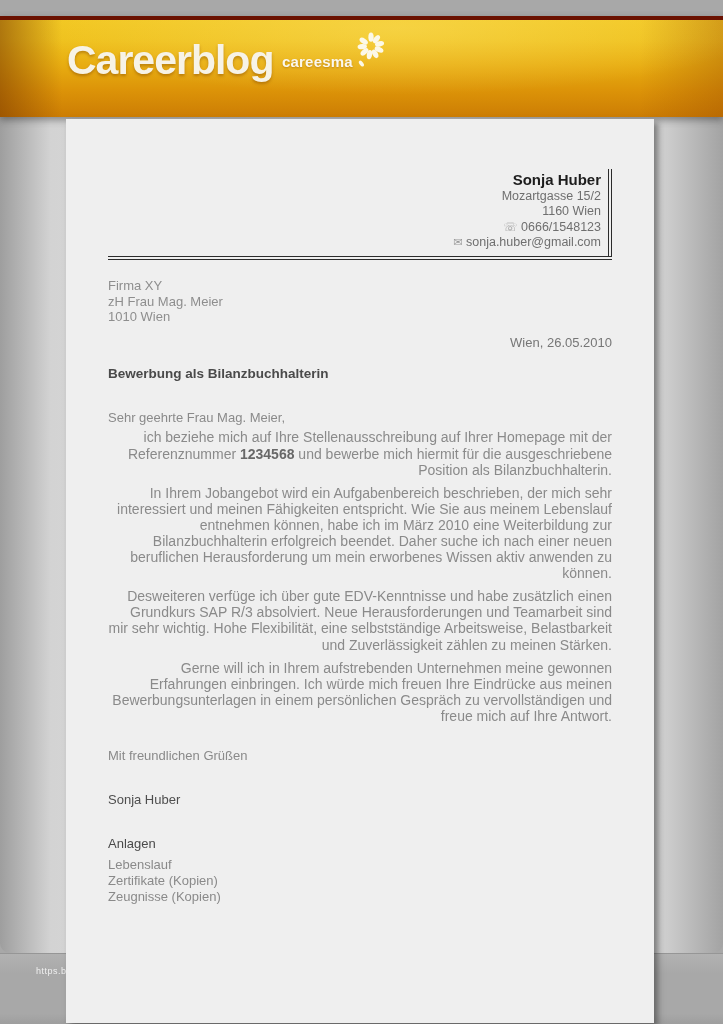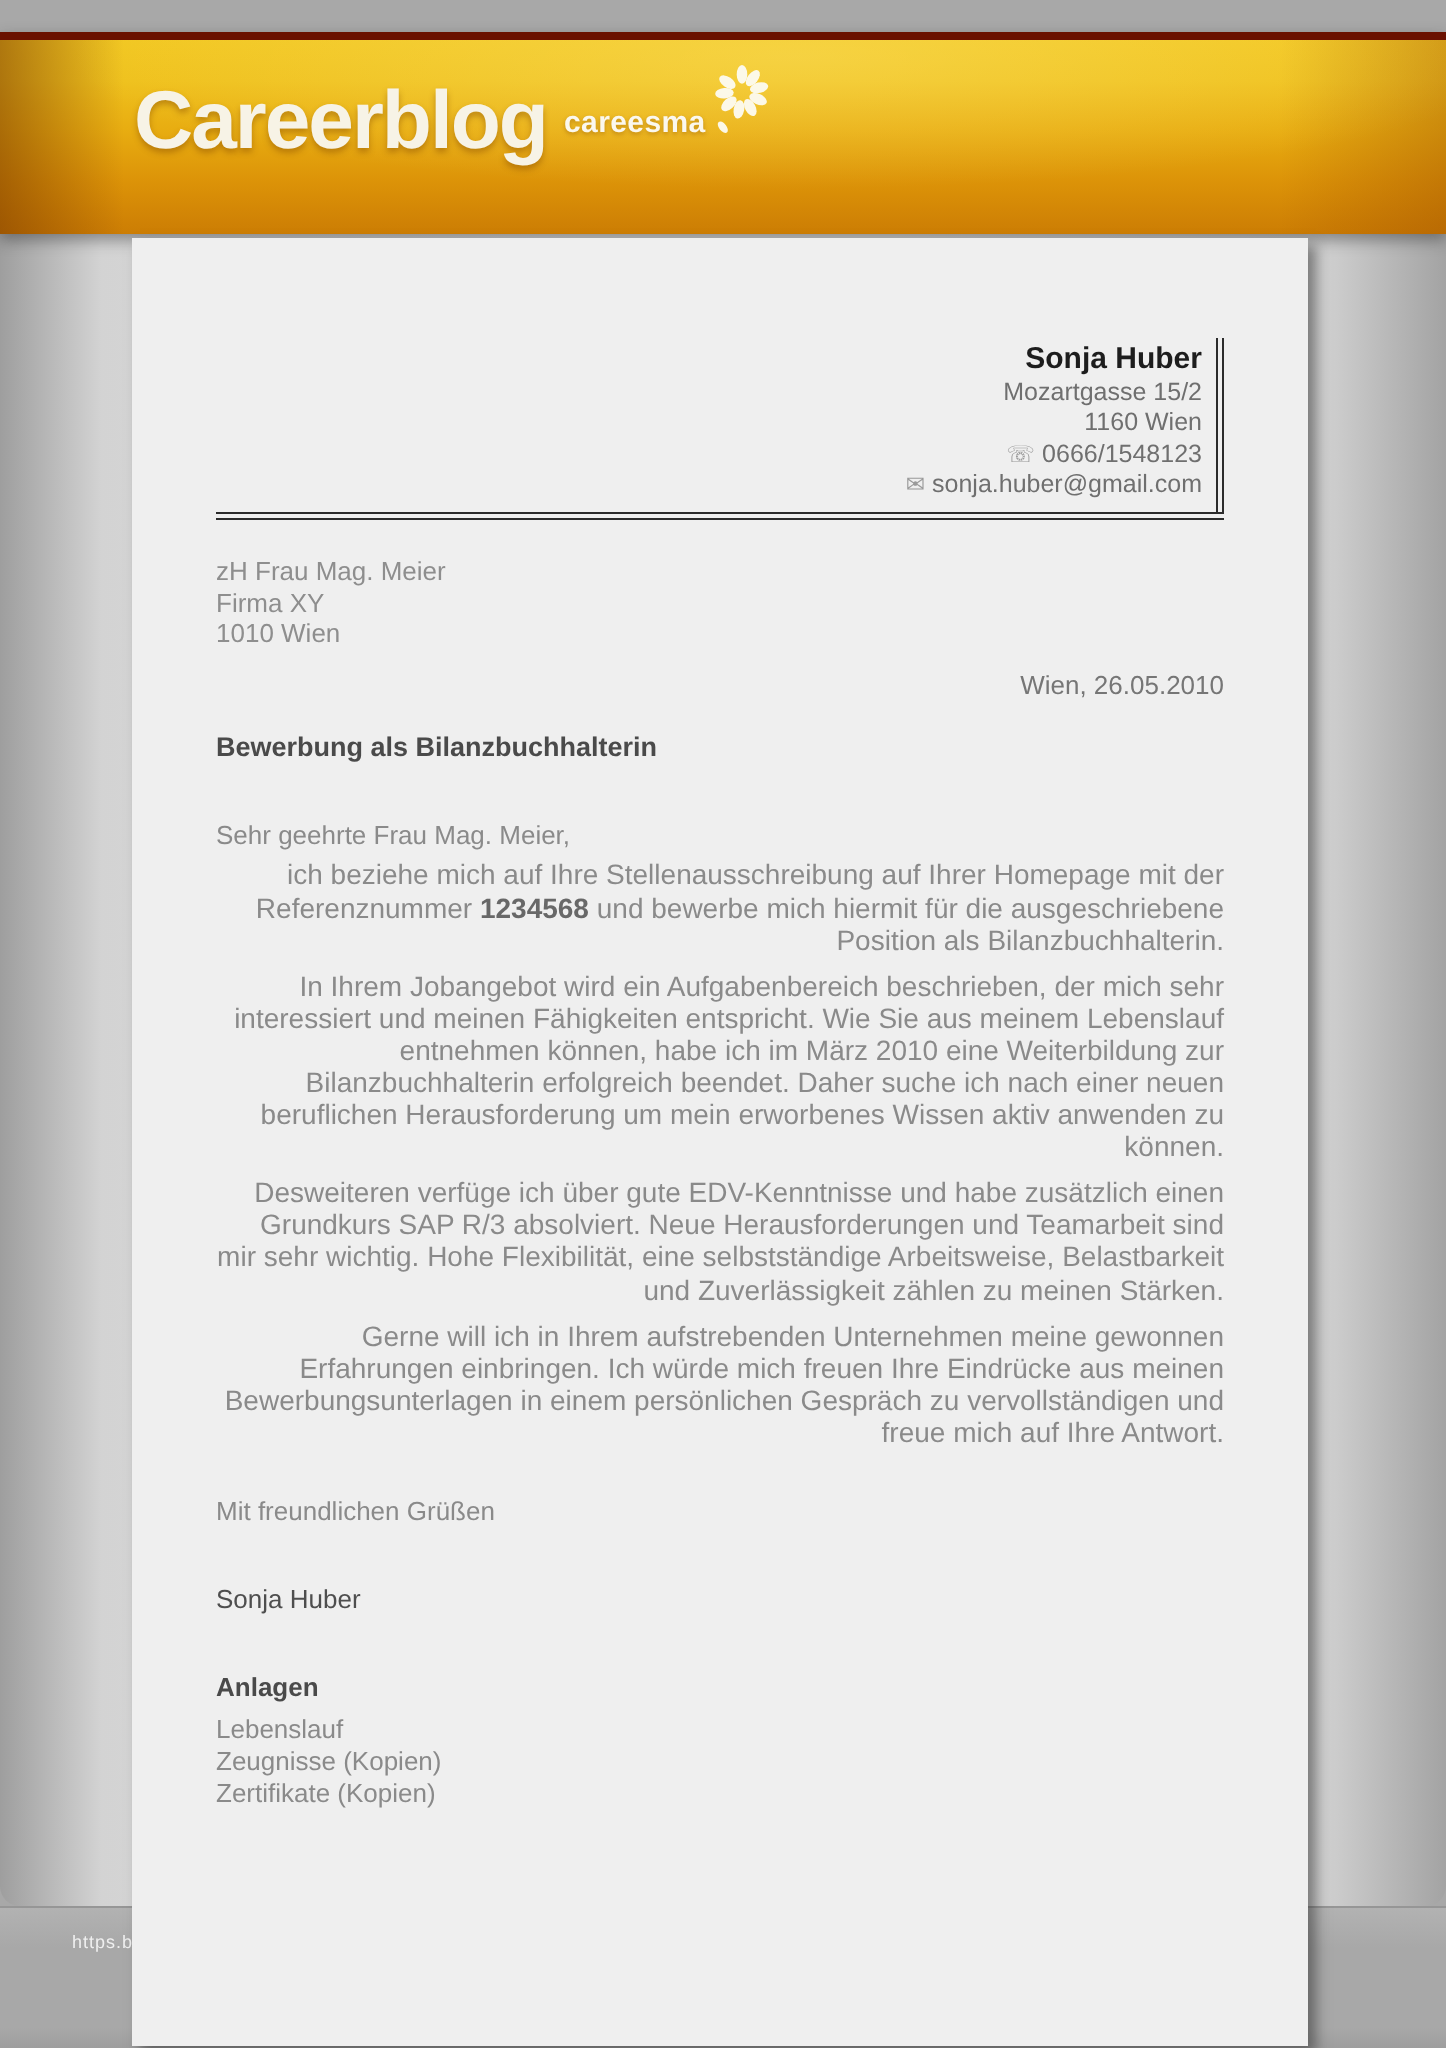--- a/index.html
+++ b/index.html
@@ -72,21 +72,21 @@
   .date { margin-top:10px; text-align:right; font-size:13px; color:#767676; line-height:16px; }
   .subject { margin-top:14px; font-size:13.5px; font-weight:bold; color:#4a4a4a; line-height:17px; }
   .salutation { margin-top:28px; font-size:13px; color:#8a8a8a; line-height:16.1px; }
 
   p.body { margin:0 0 7px 0; font-size:14px; color:#8a8a8a; line-height:16.1px;text-align:right; }
   p.body.first { margin-top:3px; }
   p.body b { color:#686868; }
 
   .closing { margin-top:24px; font-size:13px; color:#8a8a8a; line-height:16px; }
   .signature { margin-top:28px; font-size:13px; color:#4e4e4e; line-height:16px; }
-  .anlagen { margin-top:28px; font-size:13px; font-weight:bold; color:#4a4a4a; line-height:16px; }
+  .anlagen { margin-top:28px; font-size:13px; font-weight:normal; color:#4a4a4a; line-height:16px; }
   .attachments { margin-top:5px; font-size:13px; color:#8a8a8a; line-height:16px; }
 </style>
 </head>
 <body>
 
 <div class="stage">
 
   <div class="mid-bg"></div>
   <div class="footer-bg"></div>
   <div class="watermark">https.b</div>
@@ -120,22 +120,22 @@
         <div class="sender-box">
           <div class="sender-name">Sonja Huber</div>
           <div class="sline">Mozartgasse 15/2</div>
           <div class="sline">1160 Wien</div>
           <div class="sline"><span class="icn">☏</span> <span>0666/1548123</span></div>
           <div class="sline"><span class="icn">✉</span> <span>sonja.huber@gmail.com</span></div>
         </div>
       </div>
 
       <div class="recipient">
+        <div>Firma XY</div>
         <div>zH Frau Mag. Meier</div>
-        <div>Firma XY</div>
         <div>1010 Wien</div>
       </div>
 
       <div class="date">Wien, 26.05.2010</div>
 
       <div class="subject">Bewerbung als Bilanzbuchhalterin</div>
 
       <div class="salutation">Sehr geehrte Frau Mag. Meier,</div>
 
       <p class="body first"><span>ich beziehe mich auf Ihre Stellenausschreibung auf Ihrer Homepage mit der Referenznummer </span><b>1234568</b><span> und bewerbe mich hiermit für die ausgeschriebene Position als Bilanzbuchhalterin.</span></p>
@@ -143,20 +143,20 @@
       <p class="body">Desweiteren verfüge ich über gute EDV-Kenntnisse und habe zusätzlich einen Grundkurs SAP R/3 absolviert. Neue Herausforderungen und Teamarbeit sind mir sehr wichtig. Hohe Flexibilität, eine selbstständige Arbeitsweise, Belastbarkeit und Zuverlässigkeit zählen zu meinen Stärken.</p>
       <p class="body">Gerne will ich in Ihrem aufstrebenden Unternehmen meine gewonnen Erfahrungen einbringen. Ich würde mich freuen Ihre Eindrücke aus meinen Bewerbungsunterlagen in einem persönlichen Gespräch zu vervollständigen und freue mich auf Ihre Antwort.</p>
 
       <div class="closing">Mit freundlichen Grüßen</div>
 
       <div class="signature">Sonja Huber</div>
 
       <div class="anlagen">Anlagen</div>
       <div class="attachments">
         <div>Lebenslauf</div>
+        <div>Zertifikate (Kopien)</div>
         <div>Zeugnisse (Kopien)</div>
-        <div>Zertifikate (Kopien)</div>
       </div>
 
     </div>
   </div>
 
 </div>
 
 </body></html>

